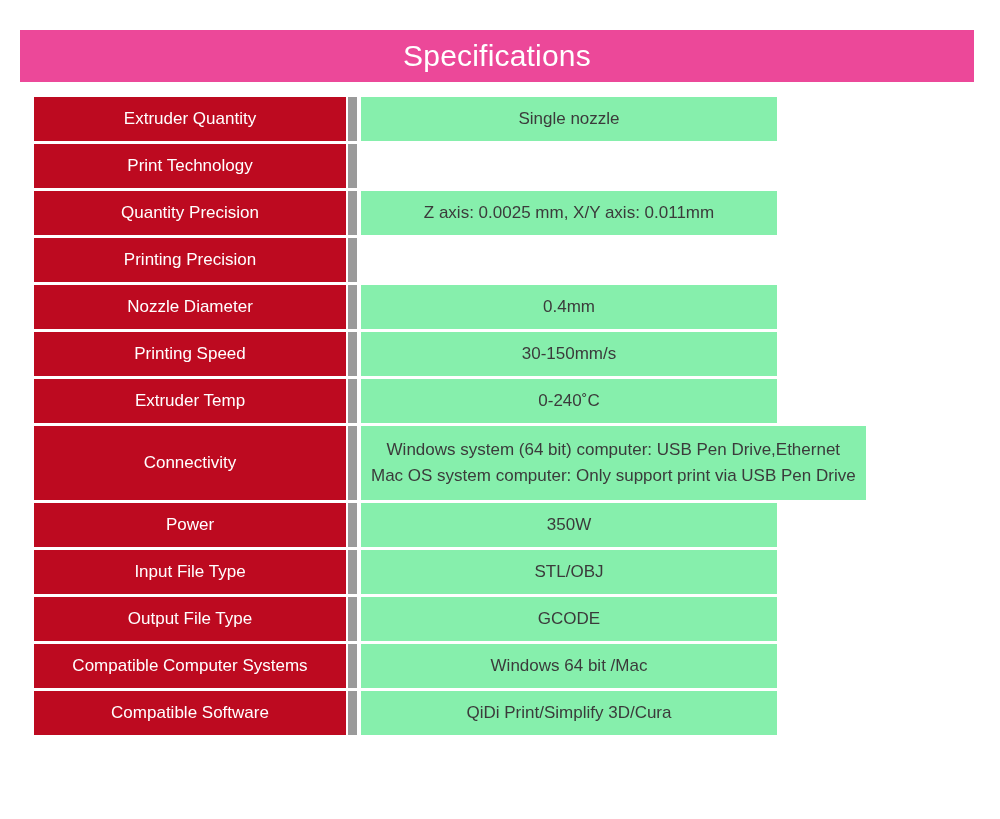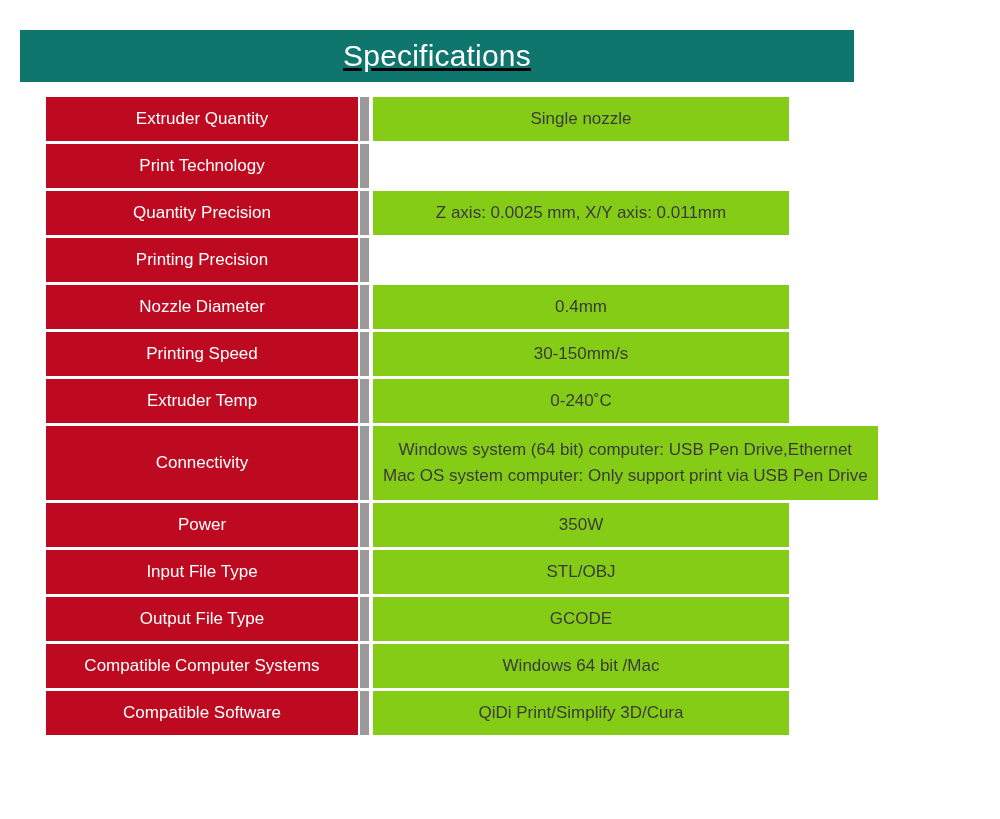--- a/index.html
+++ b/index.html
@@ -18,40 +18,39 @@
     height: 819px;
     background: #ffffff;
     overflow: hidden;
   }
 
   
   .title-banner {
     position: absolute;
     left: 20px;
     top: 30px;
-    width: 834px;
+    width: 954px;
     height: 52px;
-    background: #0f766e;
+    background: #ec4899;
     display: flex;
     align-items: center;
     justify-content: center;
-    text-decoration: underline;
   }
   .title-banner .title-text {
     color: #ffffff;
     font-size: 30px;
     font-weight: 400;
     letter-spacing: 0.2px;
     line-height: 1;
   }
 
   
   .spec-table {
     position: absolute;
-    left: 16px;
+    left: 4px;
     top: 97px;
     width: 773px;
     padding-left: 30px;
   }
 
   .spec-row {
     display: flex;
     align-items: stretch;
     margin-bottom: 3px;
   }
@@ -77,21 +76,21 @@
     width: 9px;
     flex: 0 0 9px;
     background: #9a9a9a;
     margin-left: 2px;
   }
 
   
   .value-cell {
     flex: 1 1 auto;
     margin-left: 4px;
-    background: #84cc16;
+    background: #86efac;
     color: #3b3b3b;
     font-size: 17px;
     font-weight: 400;
     display: flex;
     flex-direction: column;
     align-items: center;
     justify-content: center;
     text-align: center;
     padding: 0 10px;
     min-height: 44px;

